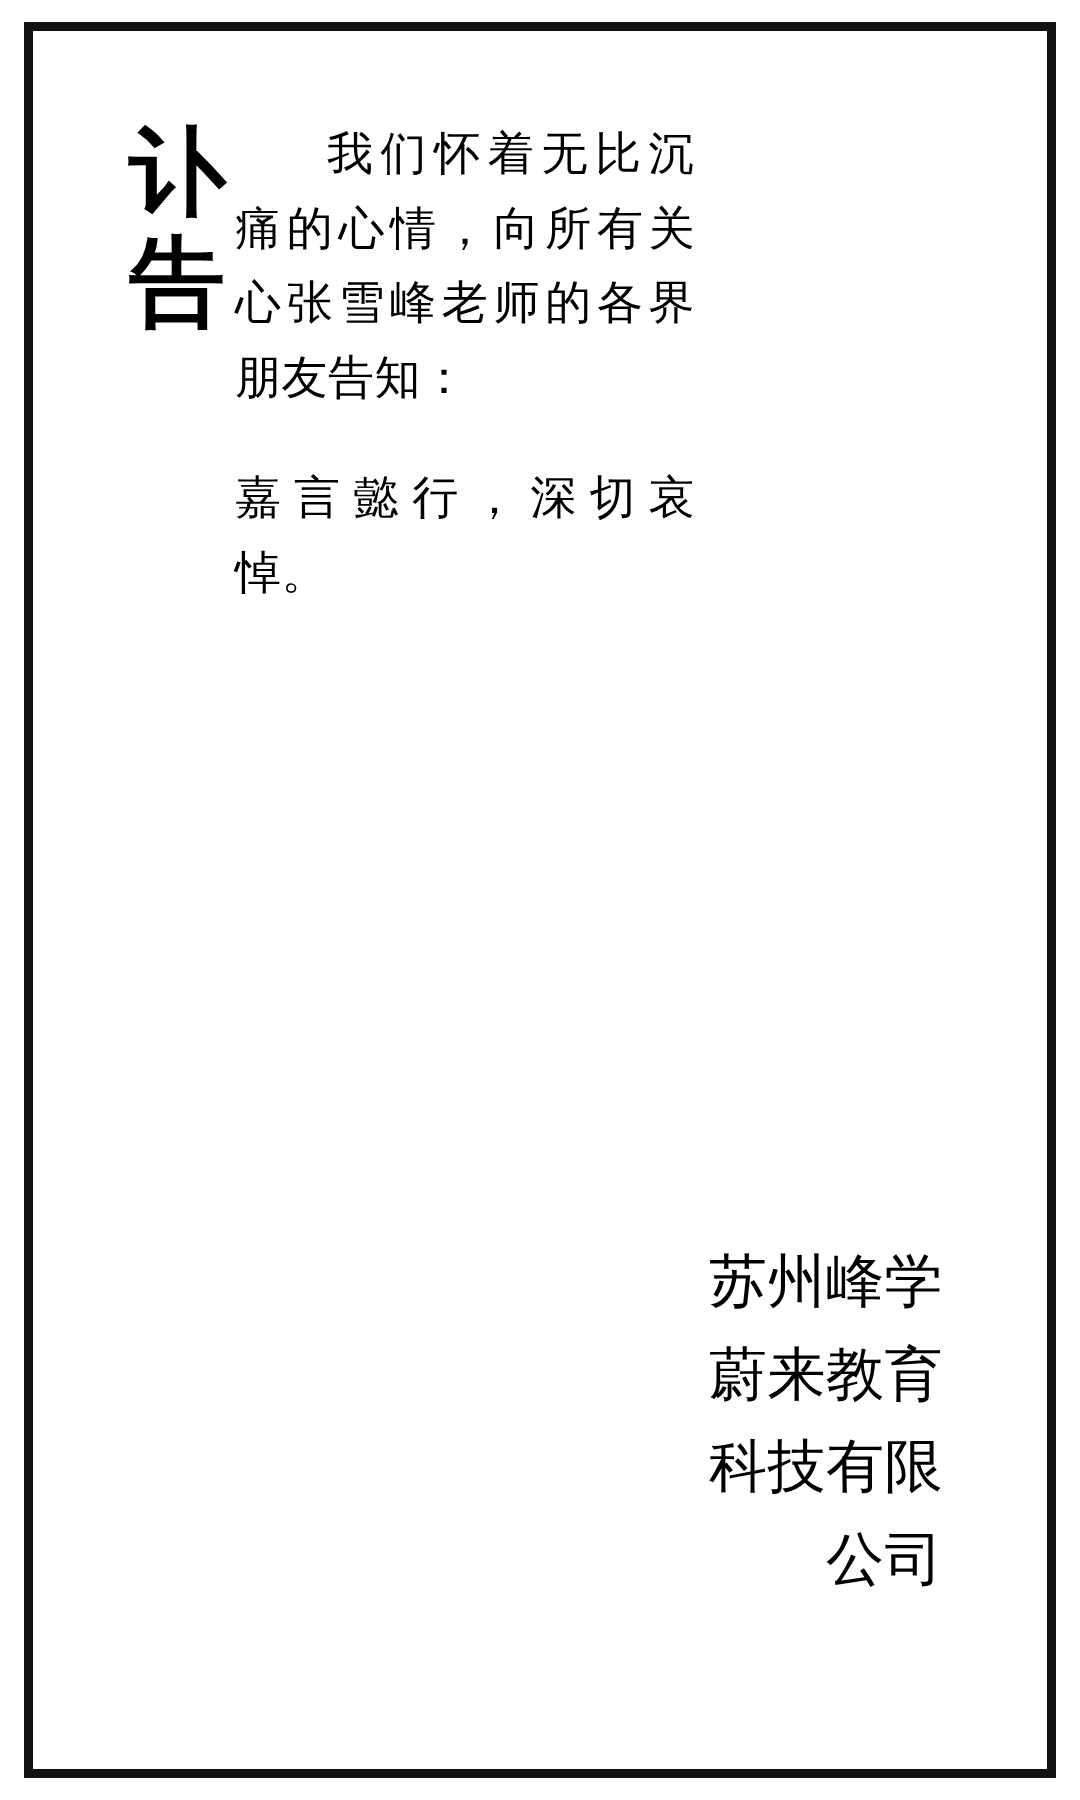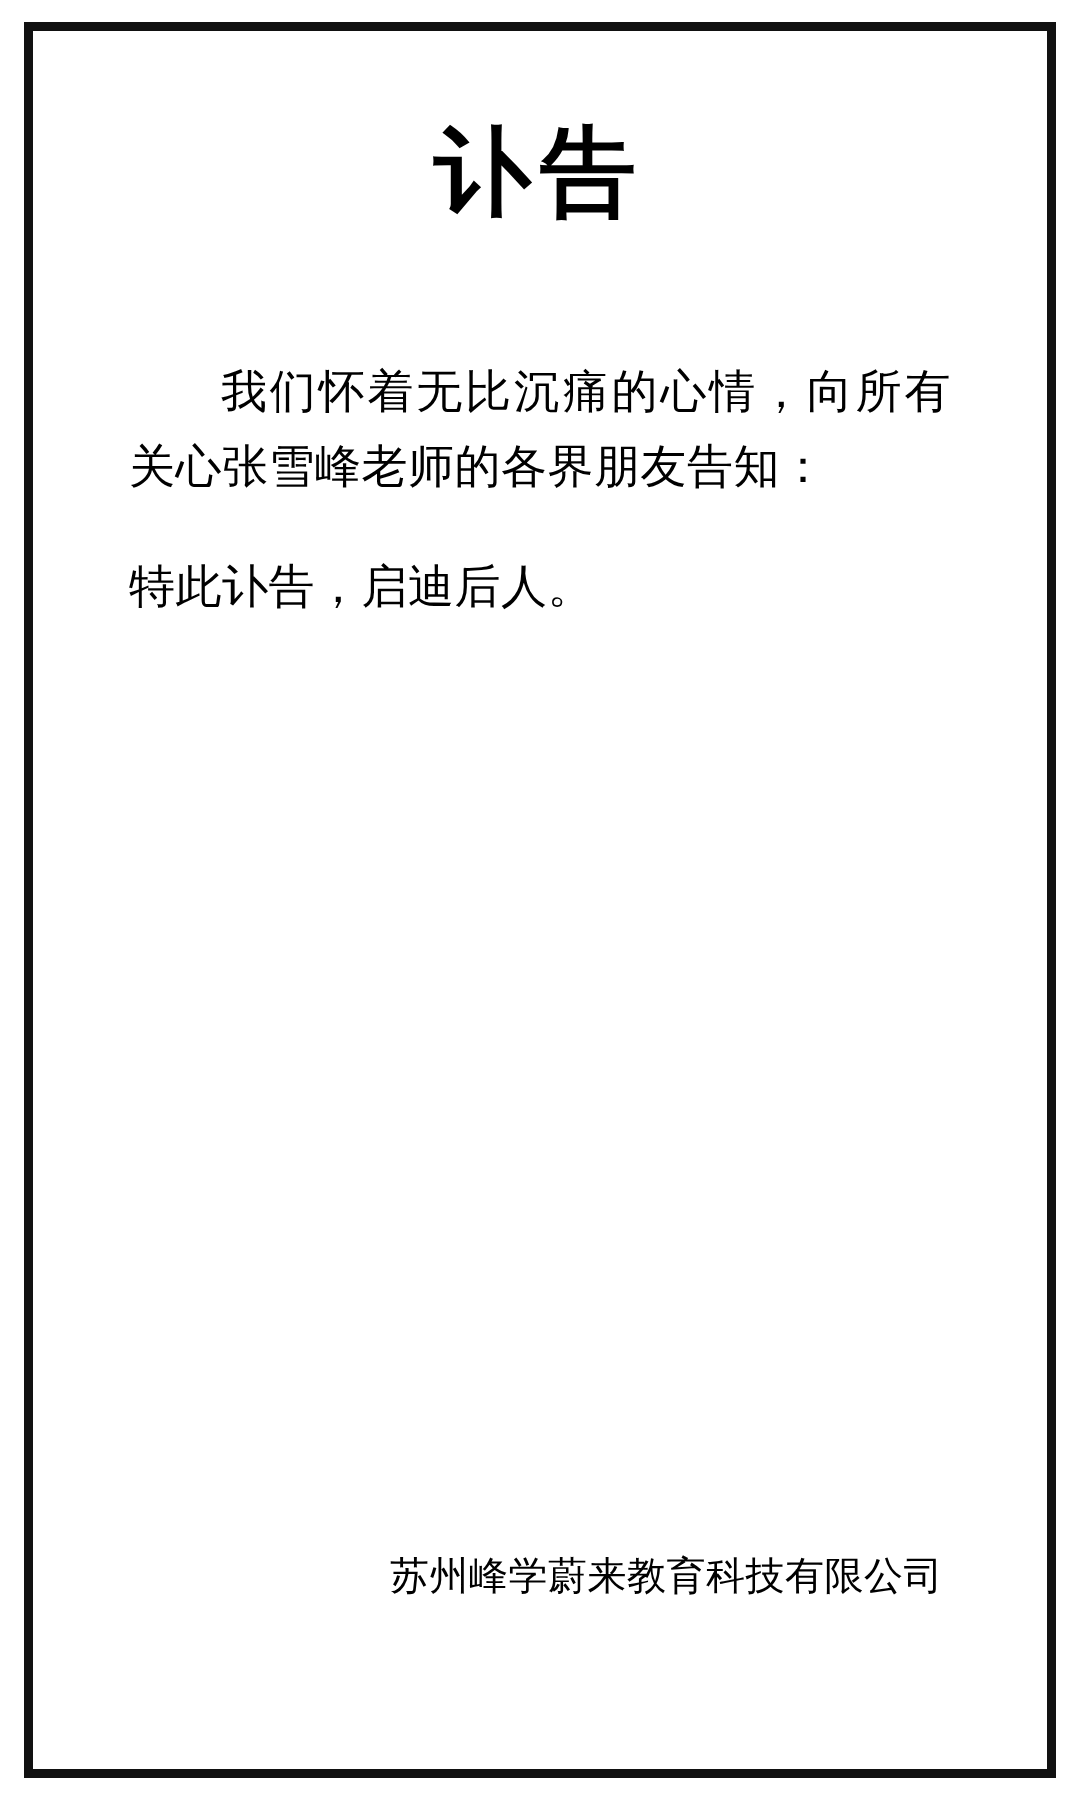--- a/index.html
+++ b/index.html
@@ -23,21 +23,21 @@
     padding: 22px 24px;
   }
   .notice-frame {
     box-sizing: border-box;
     width: 100%;
     height: 100%;
     border: 9px solid #111111;
     background: #ffffff;
     padding: 86px 96px 60px 96px;
     display: flex;
-    flex-direction: column;
+    flex-direction: row;
   }
   .notice-title {
     text-align: center;
     font-family: "DejaVu Sans", "Liberation Sans", sans-serif;
     font-weight: 700;
     font-size: 96px;
     letter-spacing: 10px;
     line-height: 1.15;
     margin: 0 0 10px 0;
     color: #000000;
@@ -59,21 +59,21 @@
   }
   .para.no-indent {
     text-indent: 0;
   }
   .para.last-line {
     margin-bottom: 0;
   }
   .signature-block {
     margin-top: auto;
     padding-bottom: 96px;
-    font-size: 39px;
+    font-size: 58px;
     line-height: 1.6;
     text-align: right;
     letter-spacing: 0.5px;
   }
   .sign-org {
     margin: 0 0 6px 0;
     padding-right: 8px;
   }
   .sign-date {
     margin: 0;
@@ -88,21 +88,21 @@
 
     <h1 class="notice-title">讣告</h1>
 
     <div class="title-spacer"></div>
 
     <div class="body-text">
       <p class="para">我们怀着无比沉痛的心情，向所有关心张雪峰老师的各界朋友告知：</p>
 
 
 
-      <p class="para no-indent last-line">特此讣告，启迪后人。</p>
+      <p class="para no-indent last-line">嘉言懿行，深切哀悼。</p>
     </div>
 
     <div class="signature-block">
       <p class="sign-org">苏州峰学蔚来教育科技有限公司</p>
     </div>
 
   </div>
 </div>
 
 </body></html>

